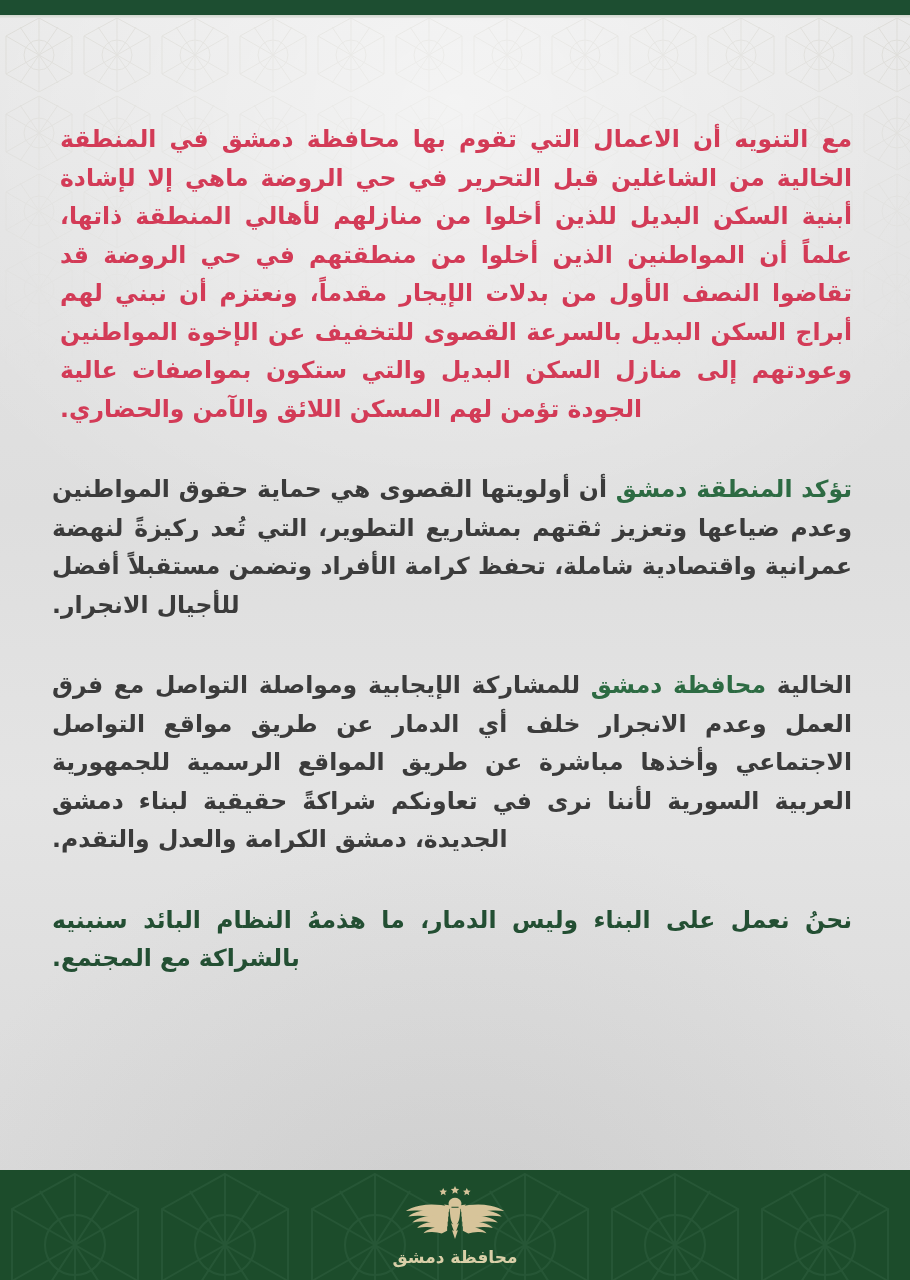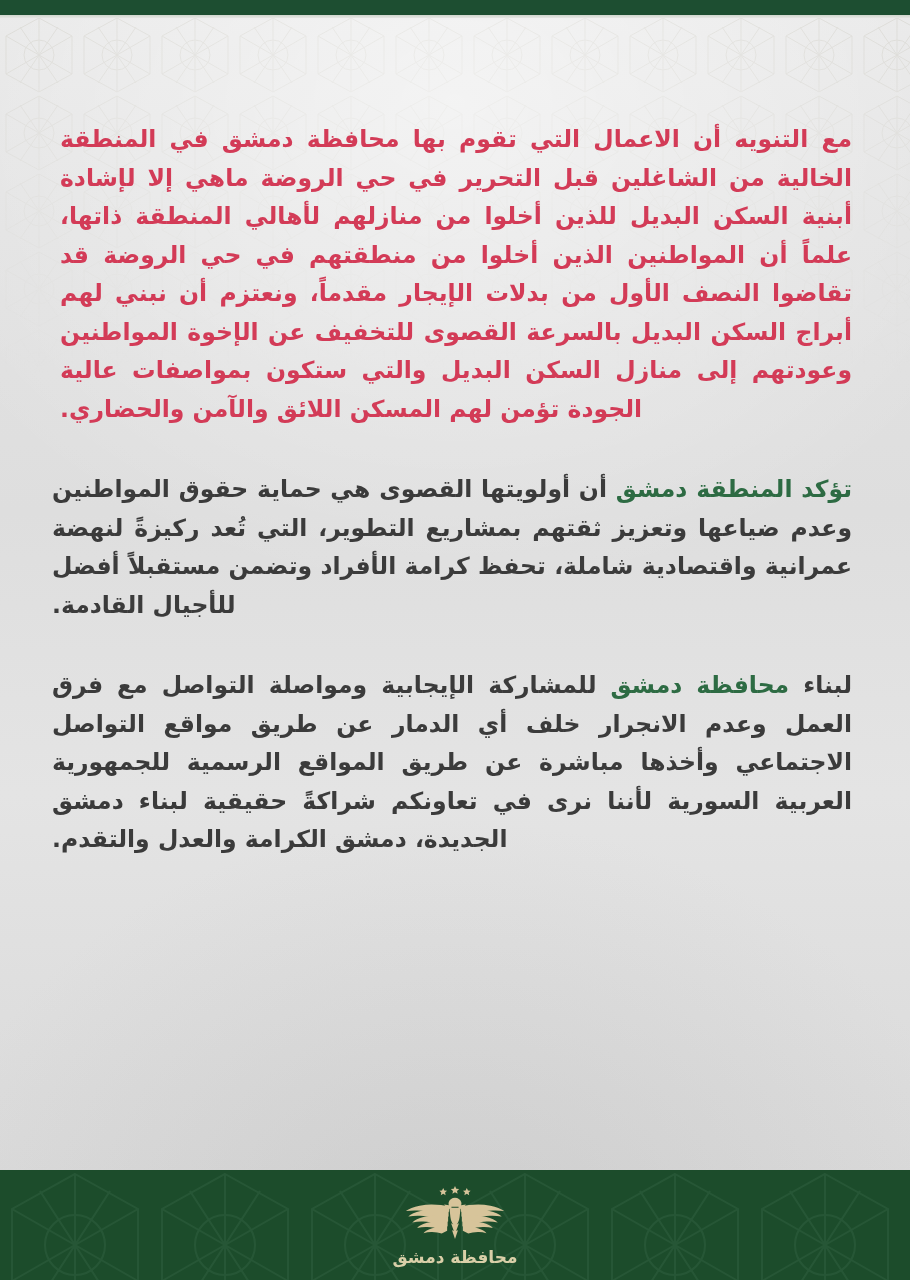--- a/index.html
+++ b/index.html
@@ -190,24 +190,25 @@
       <rect x="0" y="0" width="910" height="360" fill="url(#arab)" mask="url(#mk)"></rect>
     </svg>
   </div>
 
   <div class="soft-vignette"></div>
 
   <div class="content">
 
     <p class="para para-red">مع التنويه أن الاعمال التي تقوم بها محافظة دمشق في المنطقة الخالية من الشاغلين قبل التحرير في حي الروضة ماهي إلا لإشادة أبنية السكن البديل للذين أخلوا من منازلهم لأهالي المنطقة ذاتها، علماً أن  المواطنين الذين أخلوا من منطقتهم في حي الروضة قد تقاضوا النصف الأول من بدلات الإيجار مقدماً، ونعتزم أن نبني لهم أبراج السكن البديل بالسرعة القصوى للتخفيف عن الإخوة المواطنين وعودتهم إلى منازل السكن البديل والتي ستكون بمواصفات عالية الجودة تؤمن لهم المسكن اللائق والآمن والحضاري.</p>
 
-    <p class="para para-gray"><span class="accent-green">تؤكد  المنطقة دمشق</span><span> أن أولويتها القصوى هي حماية حقوق المواطنين وعدم ضياعها وتعزيز ثقتهم بمشاريع التطوير، التي تُعد ركيزةً لنهضة عمرانية واقتصادية شاملة، تحفظ كرامة الأفراد وتضمن مستقبلاً أفضل للأجيال القادمة.</span></p>
-
-    <p class="para para-gray"><span>لبناء </span><span class="accent-green">محافظة دمشق</span><span> للمشاركة الإيجابية ومواصلة التواصل مع فرق العمل وعدم الانجرار خلف أي الدمار عن طريق مواقع التواصل الاجتماعي وأخذها مباشرة عن طريق المواقع الرسمية للجمهورية العربية السورية لأننا نرى في تعاونكم شراكةً حقيقية لبناء دمشق الجديدة، دمشق الكرامة والعدل والتقدم.</span></p>
-
+    <p class="para para-gray"><span class="accent-green">تؤكد  المنطقة دمشق</span><span> أن أولويتها القصوى هي حماية حقوق المواطنين وعدم ضياعها وتعزيز ثقتهم بمشاريع التطوير، التي تُعد ركيزةً لنهضة عمرانية واقتصادية شاملة، تحفظ كرامة الأفراد وتضمن مستقبلاً أفضل للأجيال الانجرار.</span></p>
+
+    <p class="para para-gray"><span>الخالية </span><span class="accent-green">محافظة دمشق</span><span> للمشاركة الإيجابية ومواصلة التواصل مع فرق العمل وعدم الانجرار خلف أي الدمار عن طريق مواقع التواصل الاجتماعي وأخذها مباشرة عن طريق المواقع الرسمية للجمهورية العربية السورية لأننا نرى في تعاونكم شراكةً حقيقية لبناء دمشق الجديدة، دمشق الكرامة والعدل والتقدم.</span></p>
+
+    <p class="para para-green-block">نحنُ نعمل على البناء وليس الدمار، ما هذمهُ النظام البائد سنبنيه بالشراكة مع المجتمع.</p>
 
   </div>
 
   <div class="footer">
 
     <div class="footer-pattern">
       <svg viewBox="0 0 910 110" preserveAspectRatio="none" xmlns="http://www.w3.org/2000/svg">
         <defs>
           <pattern id="arabF" x="0" y="0" width="150" height="150" patternUnits="userSpaceOnUse">
             <g fill="none" stroke="#3b6b4b" stroke-width="2">

